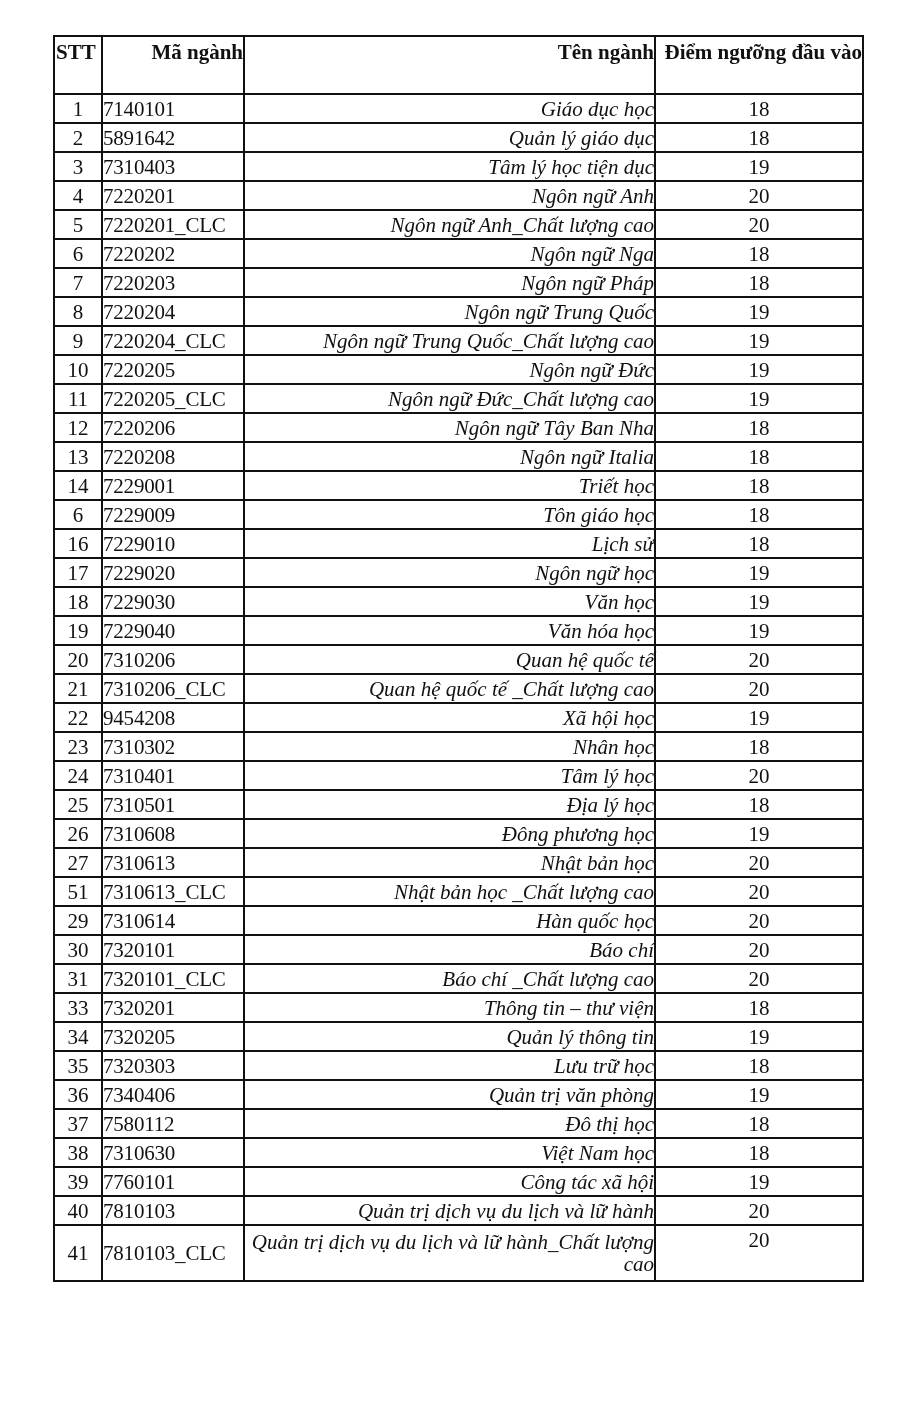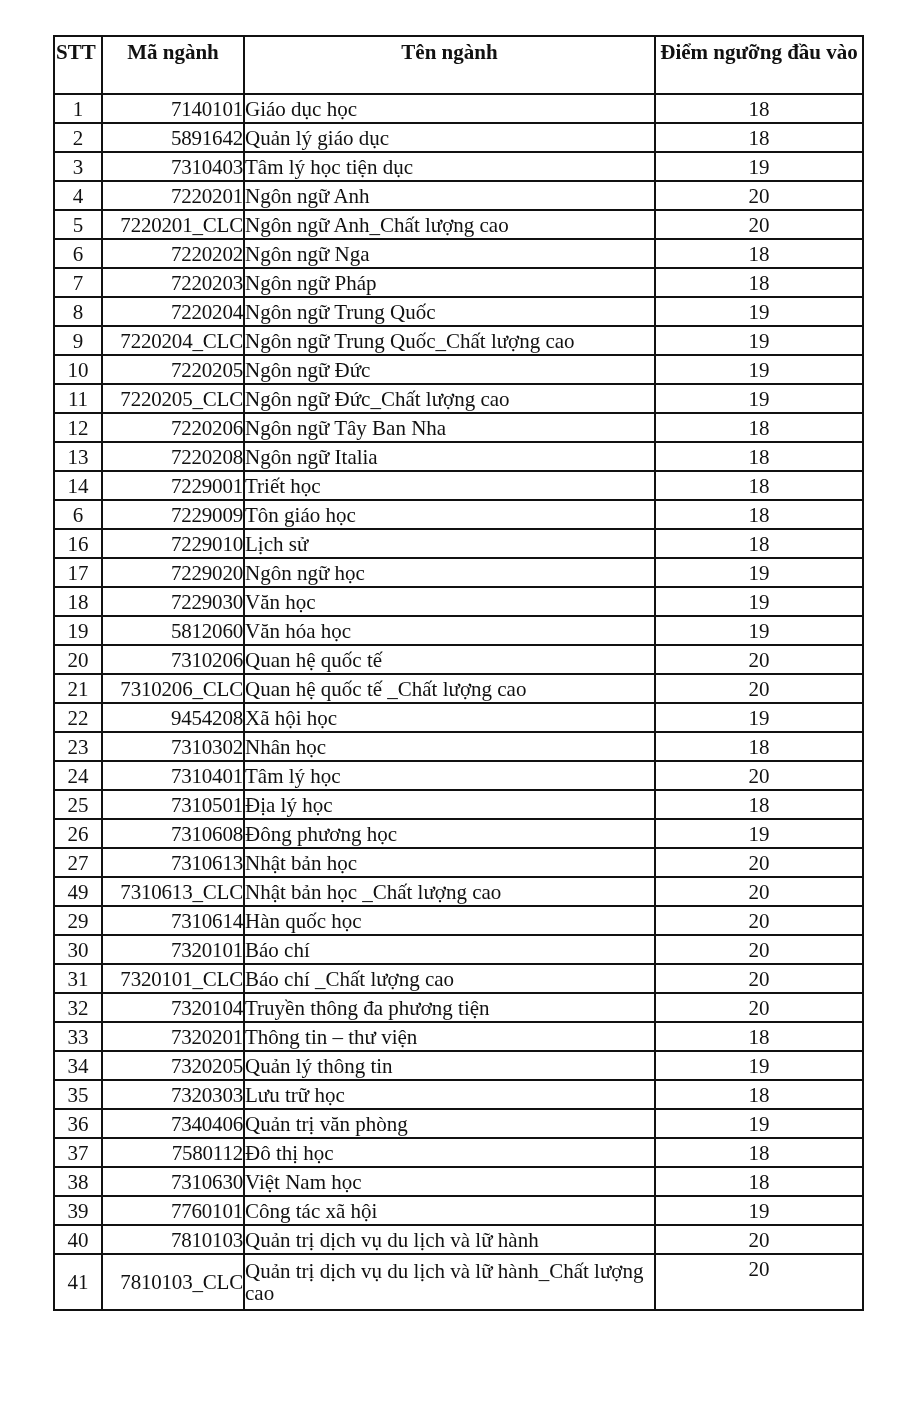--- a/index.html
+++ b/index.html
@@ -37,33 +37,33 @@
     padding: 0;
     font-size: 21px;
     line-height: 24px;
     white-space: nowrap;
     overflow: visible;
   }
   table.scores th {
     font-weight: bold;
     height: 54px;
     vertical-align: top;
-    text-align: center;
+    text-align: right;
     padding-top: 2px;
     white-space: normal;
     line-height: 26px;
   }
   table.scores th.h-stt { text-align: left; padding-left: 1px; }
   table.scores td {
     height: 27px;
     vertical-align: middle;
   }
   td.stt { text-align: center; }
-  td.code { text-align: right; padding-left: 2px; letter-spacing: -0.2px; }
-  td.name { text-align: left; padding-left: 2px; }
+  td.code { text-align: left; padding-left: 2px; letter-spacing: -0.2px; }
+  td.name { text-align: right; padding-left: 2px; font-style: italic; }
   td.score { text-align: center; }
 
   tr.tall td { height: 52px; }
   tr.tall td.name { white-space: normal; line-height: 22px; vertical-align: middle; margin-left: 28px; }
   tr.tall td.score { vertical-align: top; padding-top: 2px; }
 </style>
 </head>
 <body>
 
 <div class="sheet">
@@ -186,21 +186,21 @@
           <td class="score">19</td>
         </tr>
         <tr>
           <td class="stt">18</td>
           <td class="code">7229030</td>
           <td class="name">Văn học</td>
           <td class="score">19</td>
         </tr>
         <tr>
           <td class="stt">19</td>
-          <td class="code">5812060</td>
+          <td class="code">7229040</td>
           <td class="name">Văn hóa học</td>
           <td class="score">19</td>
         </tr>
         <tr>
           <td class="stt">20</td>
           <td class="code">7310206</td>
           <td class="name">Quan hệ quốc tế</td>
           <td class="score">20</td>
         </tr>
         <tr>
@@ -239,47 +239,41 @@
           <td class="name">Đông phương học</td>
           <td class="score">19</td>
         </tr>
         <tr>
           <td class="stt">27</td>
           <td class="code">7310613</td>
           <td class="name">Nhật bản học</td>
           <td class="score">20</td>
         </tr>
         <tr>
-          <td class="stt">49</td>
+          <td class="stt">51</td>
           <td class="code">7310613_CLC</td>
           <td class="name">Nhật bản học _Chất lượng cao</td>
           <td class="score">20</td>
         </tr>
         <tr>
           <td class="stt">29</td>
           <td class="code">7310614</td>
           <td class="name">Hàn quốc học</td>
           <td class="score">20</td>
         </tr>
         <tr>
           <td class="stt">30</td>
           <td class="code">7320101</td>
           <td class="name">Báo chí</td>
           <td class="score">20</td>
         </tr>
         <tr>
           <td class="stt">31</td>
           <td class="code">7320101_CLC</td>
           <td class="name">Báo chí _Chất lượng cao</td>
-          <td class="score">20</td>
-        </tr>
-        <tr>
-          <td class="stt">32</td>
-          <td class="code">7320104</td>
-          <td class="name">Truyền thông đa phương tiện</td>
           <td class="score">20</td>
         </tr>
         <tr>
           <td class="stt">33</td>
           <td class="code">7320201</td>
           <td class="name">Thông tin – thư viện</td>
           <td class="score">18</td>
         </tr>
         <tr>
           <td class="stt">34</td>

